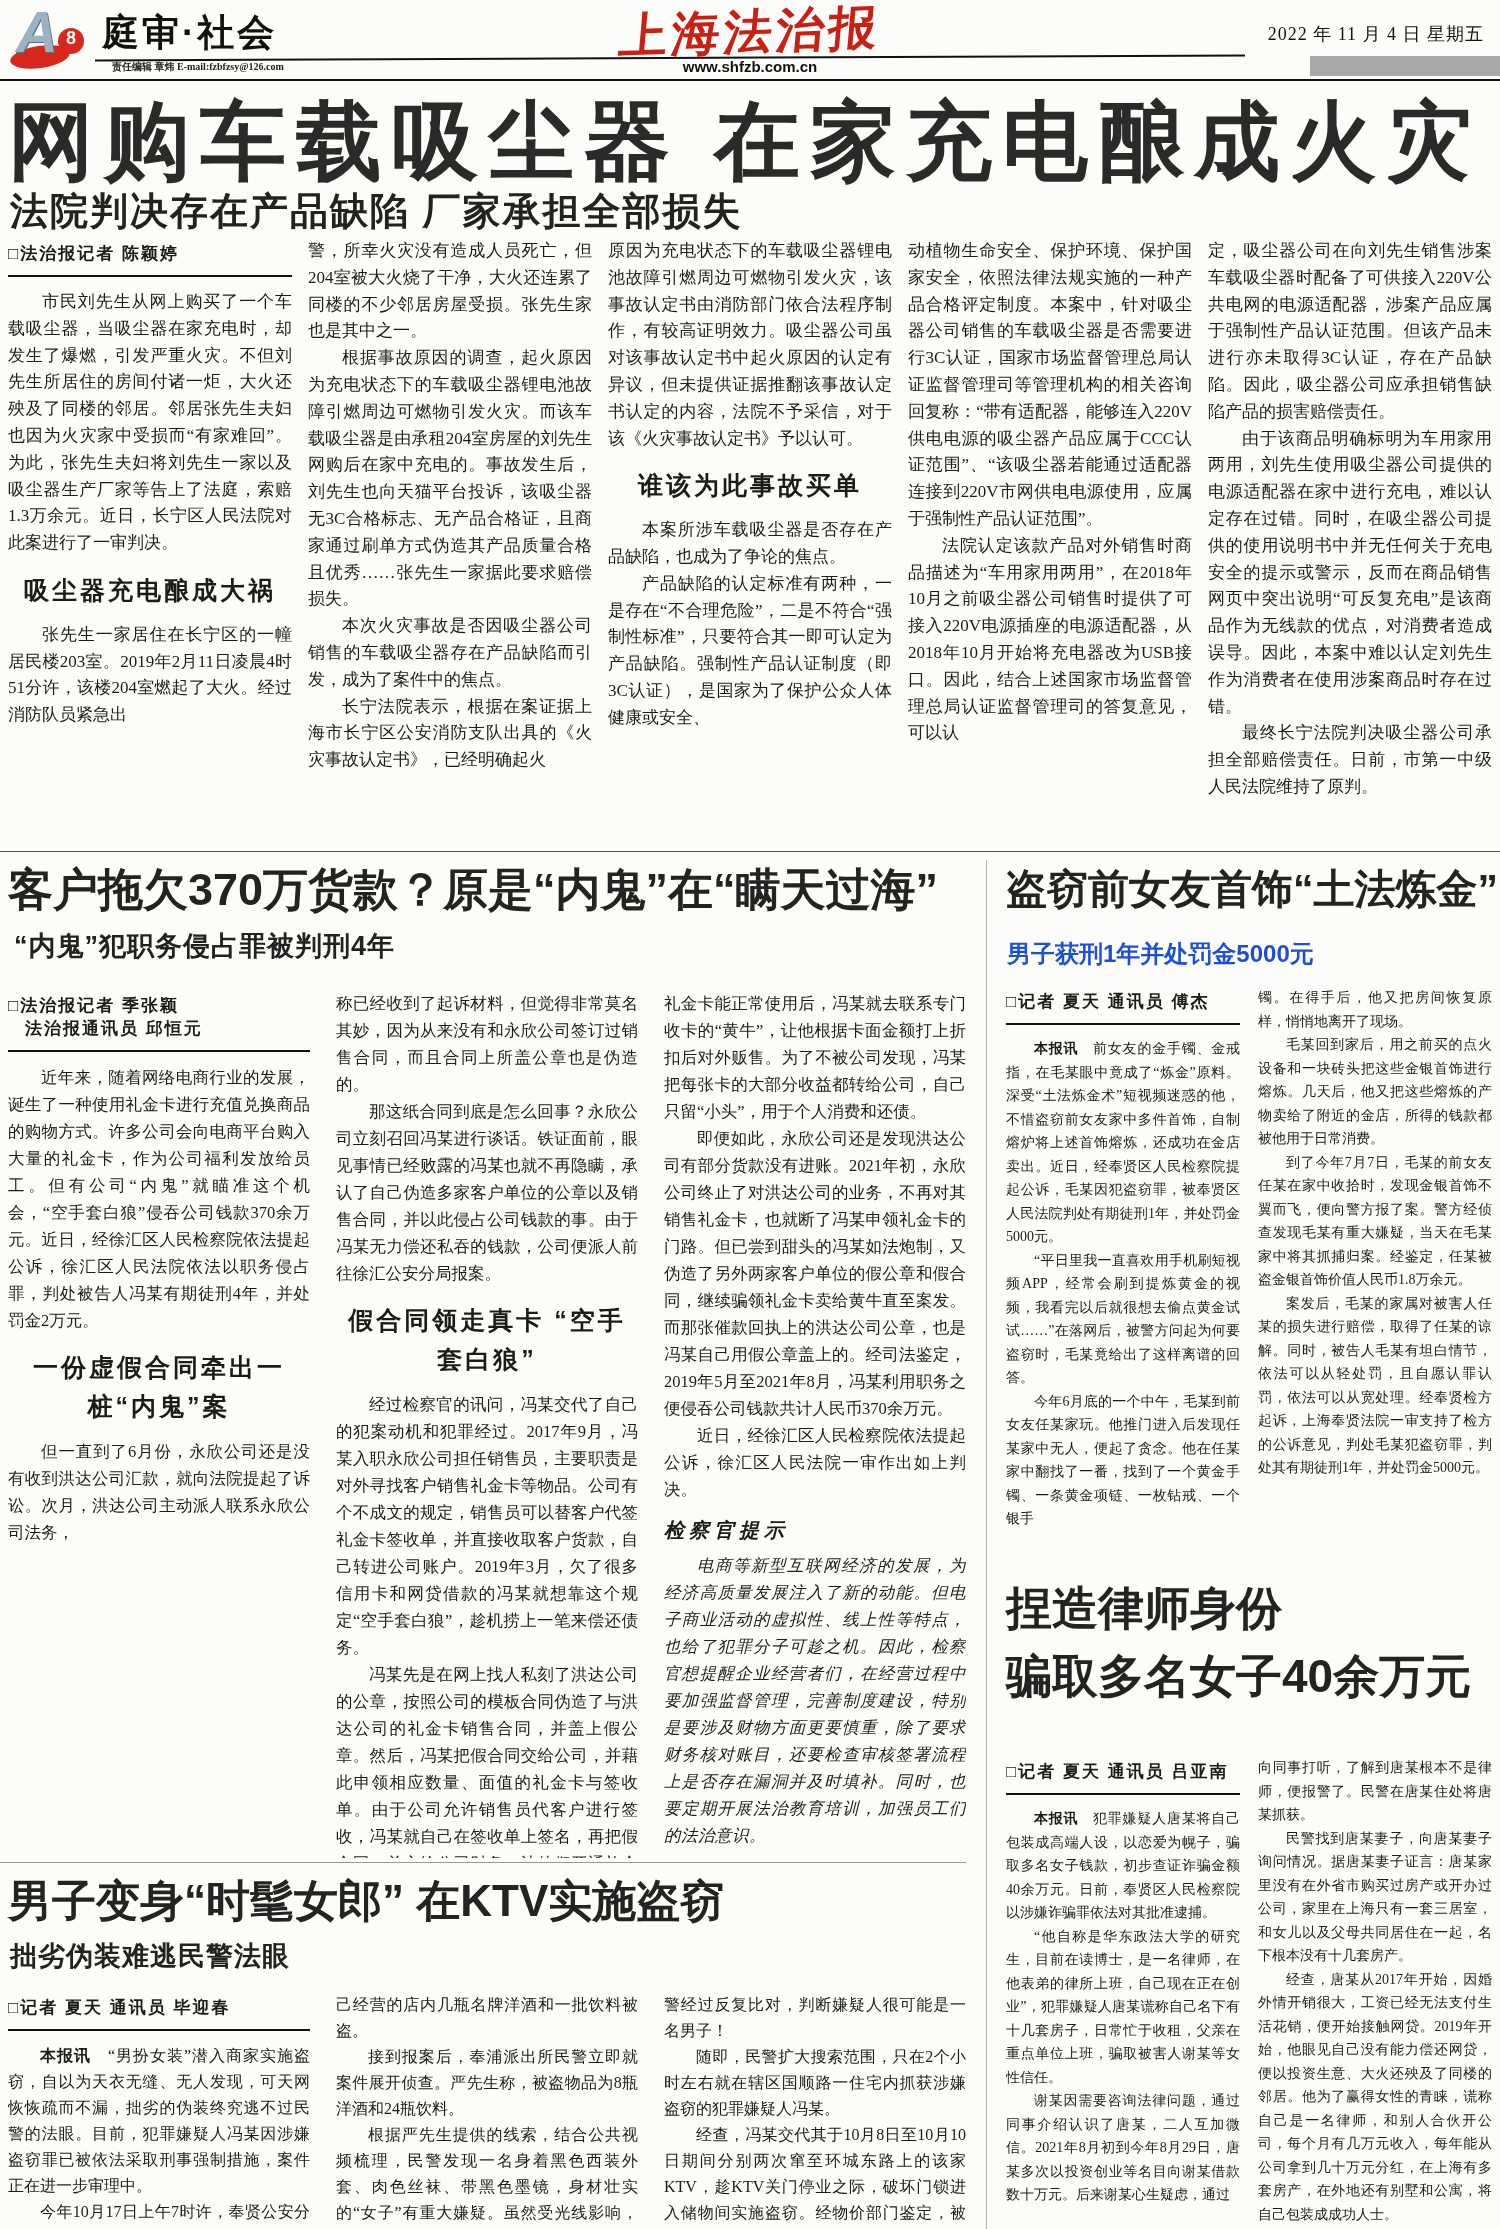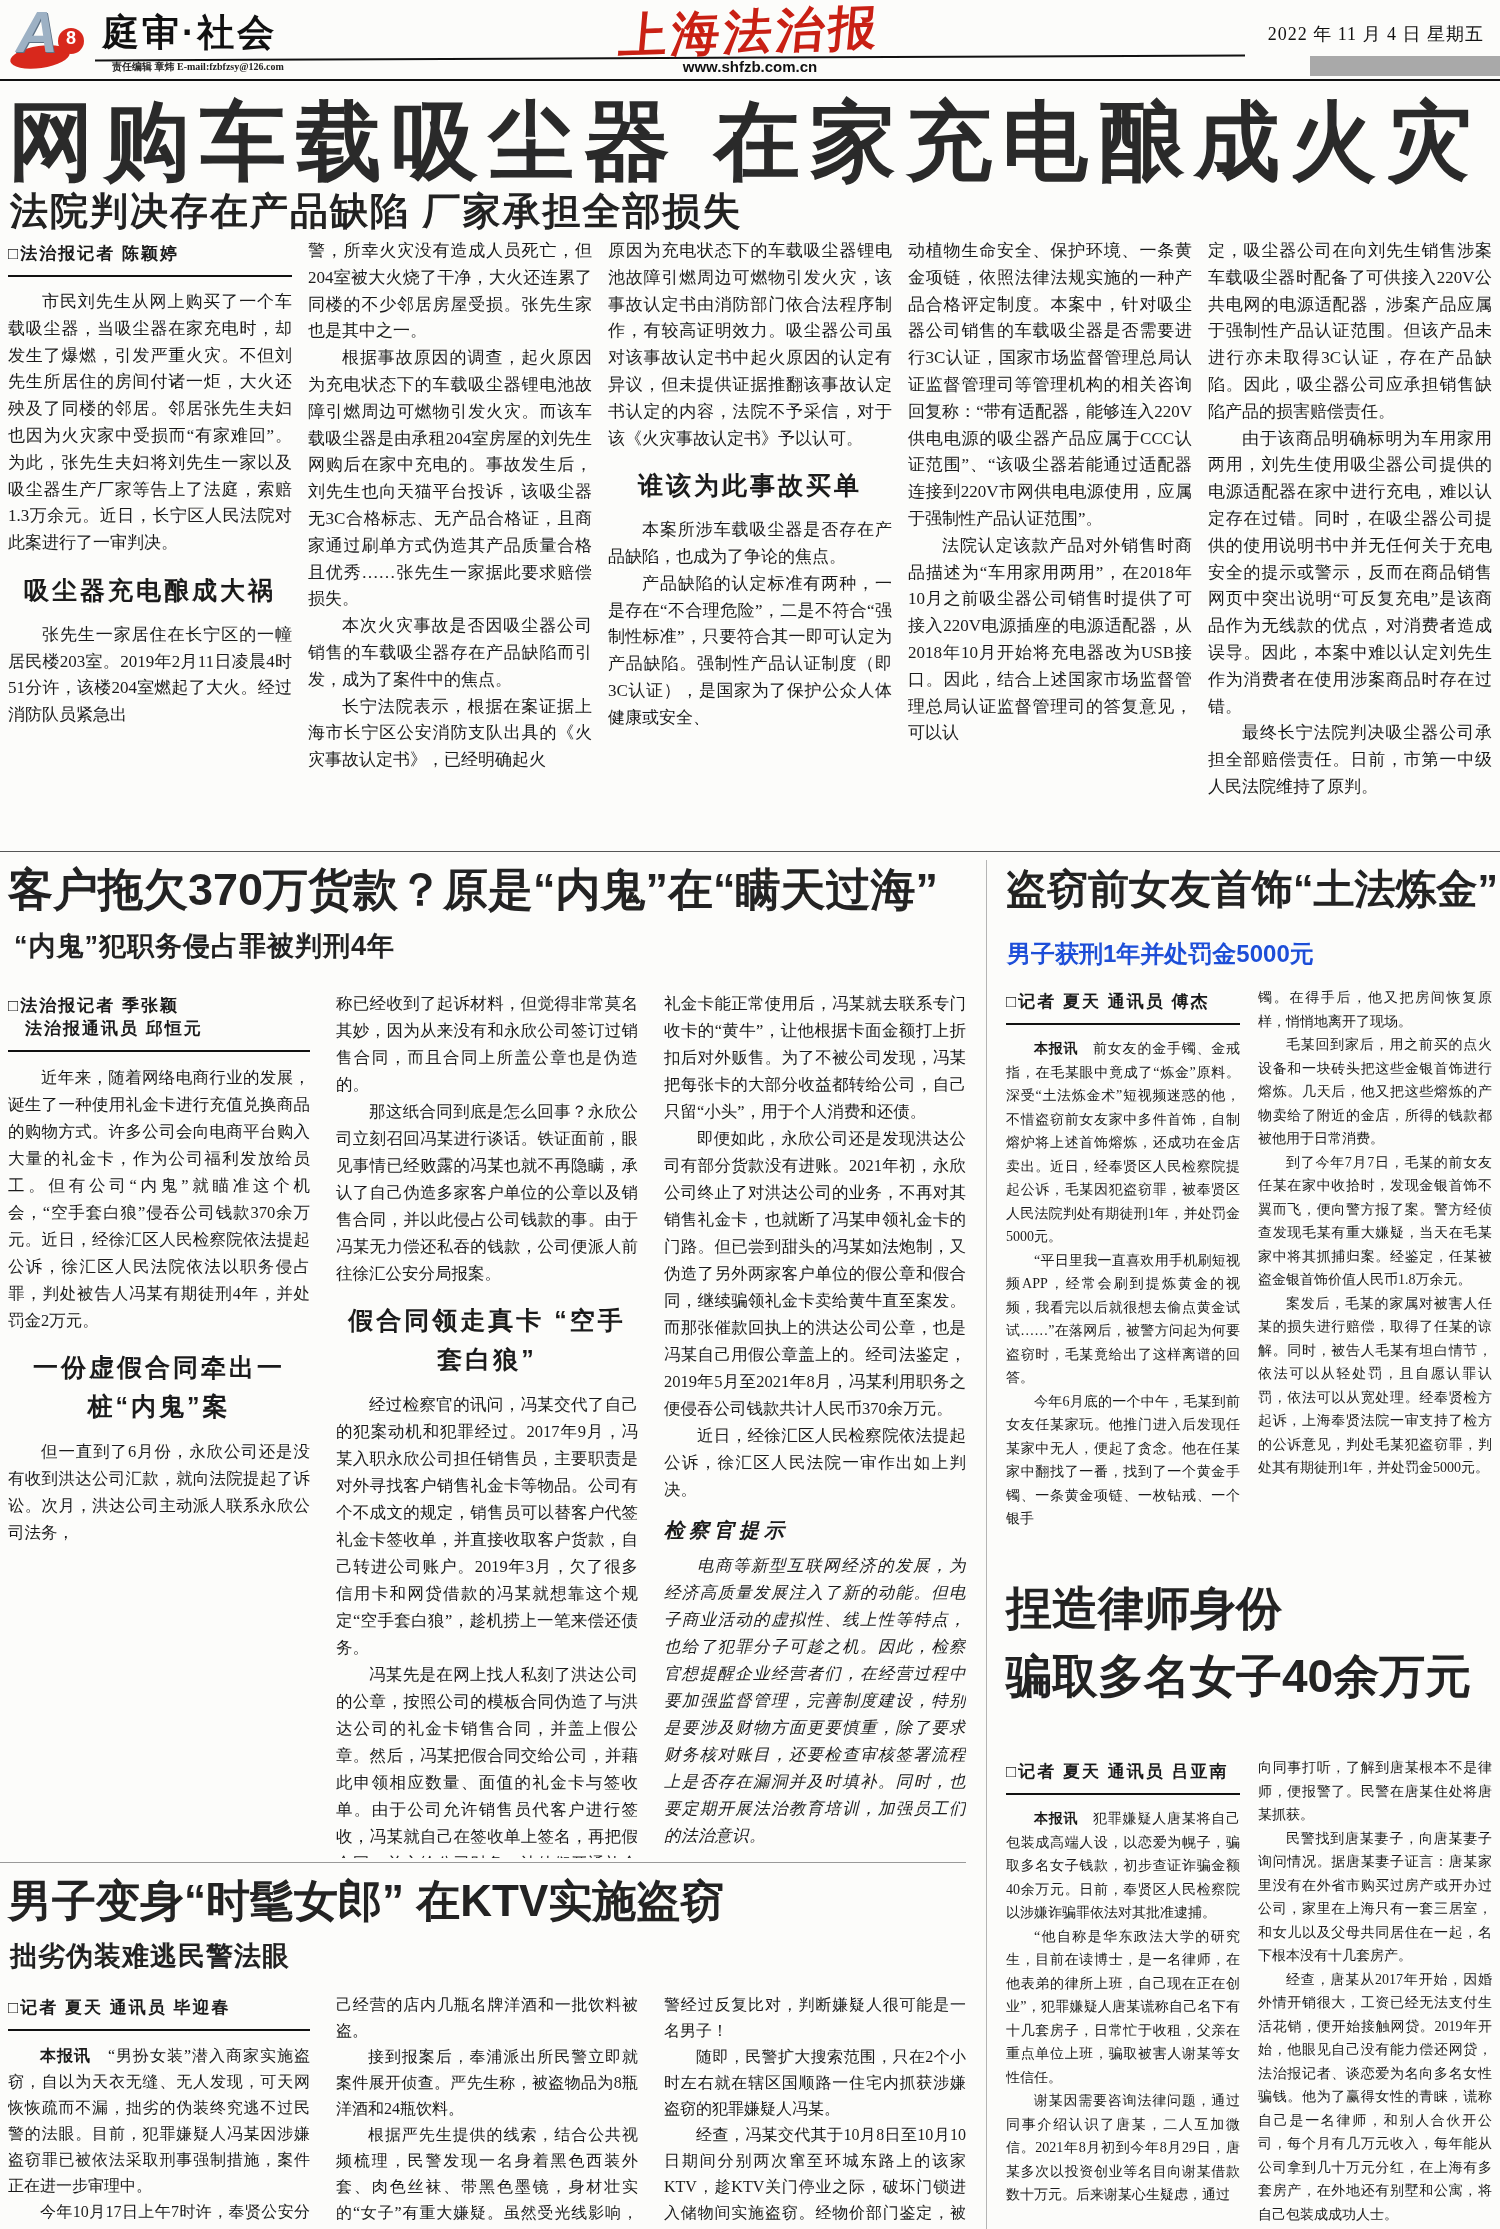--- a/index.html
+++ b/index.html
@@ -99,21 +99,21 @@
         <p class="para">本次火灾事故是否因吸尘器公司销售的车载吸尘器存在产品缺陷而引发，成为了案件中的焦点。</p>
         <p class="para">长宁法院表示，根据在案证据上海市长宁区公安消防支队出具的《火灾事故认定书》，已经明确起火</p>
       </div>
       <div class="col">
         <p class="para cont">原因为充电状态下的车载吸尘器锂电池故障引燃周边可燃物引发火灾，该事故认定书由消防部门依合法程序制作，有较高证明效力。吸尘器公司虽对该事故认定书中起火原因的认定有异议，但未提供证据推翻该事故认定书认定的内容，法院不予采信，对于该《火灾事故认定书》予以认可。</p>
         <h3 class="colhead">谁该为此事故买单</h3>
         <p class="para">本案所涉车载吸尘器是否存在产品缺陷，也成为了争论的焦点。</p>
         <p class="para">产品缺陷的认定标准有两种，一是存在“不合理危险”，二是不符合“强制性标准”，只要符合其一即可认定为产品缺陷。强制性产品认证制度（即3C认证），是国家为了保护公众人体健康或安全、</p>
       </div>
       <div class="col">
-        <p class="para cont">动植物生命安全、保护环境、一条黄金项链，依照法律法规实施的一种产品合格评定制度。本案中，针对吸尘器公司销售的车载吸尘器是否需要进行3C认证，国家市场监督管理总局认证监督管理司等管理机构的相关咨询回复称：“带有适配器，能够连入220V供电电源的吸尘器产品应属于CCC认证范围”、“该吸尘器若能通过适配器连接到220V市网供电电源使用，应属于强制性产品认证范围”。</p>
+        <p class="para cont">动植物生命安全、保护环境、保护国家安全，依照法律法规实施的一种产品合格评定制度。本案中，针对吸尘器公司销售的车载吸尘器是否需要进行3C认证，国家市场监督管理总局认证监督管理司等管理机构的相关咨询回复称：“带有适配器，能够连入220V供电电源的吸尘器产品应属于CCC认证范围”、“该吸尘器若能通过适配器连接到220V市网供电电源使用，应属于强制性产品认证范围”。</p>
         <p class="para">法院认定该款产品对外销售时商品描述为“车用家用两用”，在2018年10月之前吸尘器公司销售时提供了可接入220V电源插座的电源适配器，从2018年10月开始将充电器改为USB接口。因此，结合上述国家市场监督管理总局认证监督管理司的答复意见，可以认</p>
       </div>
       <div class="col">
         <p class="para cont">定，吸尘器公司在向刘先生销售涉案车载吸尘器时配备了可供接入220V公共电网的电源适配器，涉案产品应属于强制性产品认证范围。但该产品未进行亦未取得3C认证，存在产品缺陷。因此，吸尘器公司应承担销售缺陷产品的损害赔偿责任。</p>
         <p class="para">由于该商品明确标明为车用家用两用，刘先生使用吸尘器公司提供的电源适配器在家中进行充电，难以认定存在过错。同时，在吸尘器公司提供的使用说明书中并无任何关于充电安全的提示或警示，反而在商品销售网页中突出说明“可反复充电”是该商品作为无线款的优点，对消费者造成误导。因此，本案中难以认定刘先生作为消费者在使用涉案商品时存在过错。</p>
         <p class="para">最终长宁法院判决吸尘器公司承担全部赔偿责任。日前，市第一中级人民法院维持了原判。</p>
       </div>
     </div>
 
   <div class="hr1"></div>
@@ -174,21 +174,21 @@
         <div class="byline">
           <div>□记者 夏天 通讯员 吕亚南</div>
         </div>
         <p class="para"><b class="lead">本报讯</b>　犯罪嫌疑人唐某将自己包装成高端人设，以恋爱为幌子，骗取多名女子钱款，初步查证诈骗金额40余万元。日前，奉贤区人民检察院以涉嫌诈骗罪依法对其批准逮捕。</p>
         <p class="para">“他自称是华东政法大学的研究生，目前在读博士，是一名律师，在他表弟的律所上班，自己现在正在创业”，犯罪嫌疑人唐某谎称自己名下有十几套房子，日常忙于收租，父亲在重点单位上班，骗取被害人谢某等女性信任。</p>
         <p class="para">谢某因需要咨询法律问题，通过同事介绍认识了唐某，二人互加微信。2021年8月初到今年8月29日，唐某多次以投资创业等名目向谢某借款数十万元。后来谢某心生疑虑，通过</p>
       </div>
       <div class="col">
         <p class="para cont">向同事打听，了解到唐某根本不是律师，便报警了。民警在唐某住处将唐某抓获。</p>
         <p class="para">民警找到唐某妻子，向唐某妻子询问情况。据唐某妻子证言：唐某家里没有在外省市购买过房产或开办过公司，家里在上海只有一套三居室，和女儿以及父母共同居住在一起，名下根本没有十几套房产。</p>
-        <p class="para">经查，唐某从2017年开始，因婚外情开销很大，工资已经无法支付生活花销，便开始接触网贷。2019年开始，他眼见自己没有能力偿还网贷，法治报记者、谈恋爱为名向多名女性骗钱。他为了赢得女性的青睐，谎称自己是一名律师，和别人合伙开公司，每个月有几万元收入，每年能从公司拿到几十万元分红，在上海有多套房产，在外地还有别墅和公寓，将自己包装成成功人士。</p>
+        <p class="para">经查，唐某从2017年开始，因婚外情开销很大，工资已经无法支付生活花销，便开始接触网贷。2019年开始，他眼见自己没有能力偿还网贷，便以投资生意、大火还殃及了同楼的邻居。他为了赢得女性的青睐，谎称自己是一名律师，和别人合伙开公司，每个月有几万元收入，每年能从公司拿到几十万元分红，在上海有多套房产，在外地还有别墅和公寓，将自己包装成成功人士。</p>
       </div>
     </div>
 
   <h1 class="a5-head" style="margin:0;text-align:center;">男子变身“时髦女郎” 在KTV实施盗窃</h1>
   <h2 class="a5-sub" style="margin:0;">拙劣伪装难逃民警法眼</h2>
   <div class="cols a5-cols">
       <div class="col">
         <div class="byline">
           <div>□记者 夏天 通讯员 毕迎春</div>
         </div>

